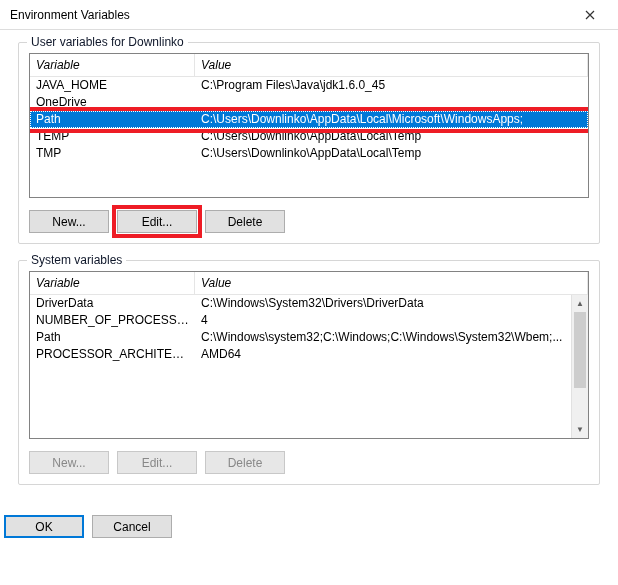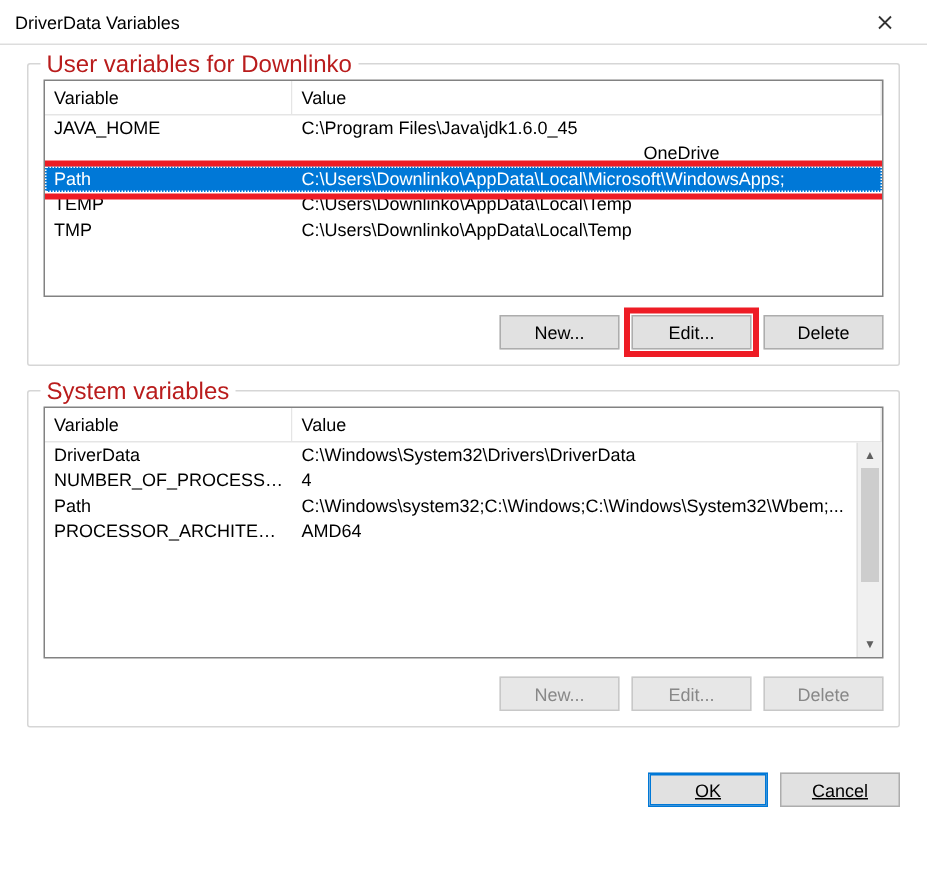--- a/index.html
+++ b/index.html
@@ -44,56 +44,56 @@
     padding: 10px 10px 10px 10px;
     position: relative;
     margin-bottom: 16px;
   }
   .groupbox .legend {
     position: absolute;
     top: -8px;
     left: 8px;
     background: #fff;
     padding: 0 4px;
-    color: #b91c1c;
-    font-size: 16px;
+    color: #0f172a;
+    font-size: 12px;
   }
   .table-wrap {
     border: 1px solid #828282;
     background: #fff;
     position: relative;
   }
   .table-head {
     display: flex;
     background: #fff;
     border-bottom: 1px solid #e5e5e5;
   }
   .th {
     padding: 4px 6px;
     font-size: 12px;
     color: #000;
     border-right: 1px solid #e5e5e5;
     background: #fff;
+    font-style: italic;
   }
   .th.var { width: 165px; flex: 0 0 auto; }
   .th.val { flex: 1; }
   .rows {
     height: 120px;
     overflow: hidden;
     position: relative;
   }
   .rows.sys { height: 143px; }
   .row {
     display: flex;
     height: 17px;
     line-height: 17px;
     font-size: 12px;
     color: #000;
     white-space: nowrap;
-    justify-content: flex-end;
   }
   .cell { padding: 0 6px; overflow: hidden; text-overflow: ellipsis; }
   .cell.var { width: 165px; flex: 0 0 auto; }
   .cell.val { flex: 1; }
   .row.selected {
     background: #0078d7;
     color: #fff;
     outline: 1px dotted #fff;
     outline-offset: -1px;
   }
@@ -125,21 +125,20 @@
   .sb-track { flex: 1; background: #f0f0f0; position: relative; }
   .sb-thumb {
     position: absolute;
     left: 2px; right: 2px;
     top: 0;
     height: 70%;
     background: #cdcdcd;
   }
   .btn-row {
     display: flex;
-    justify-content: flex-end;
     gap: 8px;
     margin-top: 12px;
   }
   .btn {
     width: 80px;
     height: 23px;
     border: 1px solid #adadad;
     background: #e1e1e1;
     font-size: 12px;
     display: inline-flex;
@@ -163,31 +162,30 @@
   }
   .edit-highlight::after {
     content: "";
     position: absolute;
     left: -6px; top: -6px; right: -6px; bottom: -6px;
     border: 4px solid #ee1c25;
     pointer-events: none;
   }
   .dialog-btns {
     display: flex;
-    justify-content: flex-end;
+    justify-content: flex-start;
     gap: 8px;
     padding: 0 18px 14px 4px;
-    text-decoration: underline;
   }
 </style>
 </head>
 <body>
 
 <div class="titlebar">
-  <span class="title">DriverData Variables</span>
+  <span class="title">Environment Variables</span>
   <span class="close-btn">
     <svg width="10" height="10" viewBox="0 0 10 10">
         <path d="M1 1 L9 9 M9 1 L1 9" stroke="#333" stroke-width="1.2"></path>
       </svg>
   </span>
 </div>
 
 <div class="content">
 
   <div class="groupbox">

